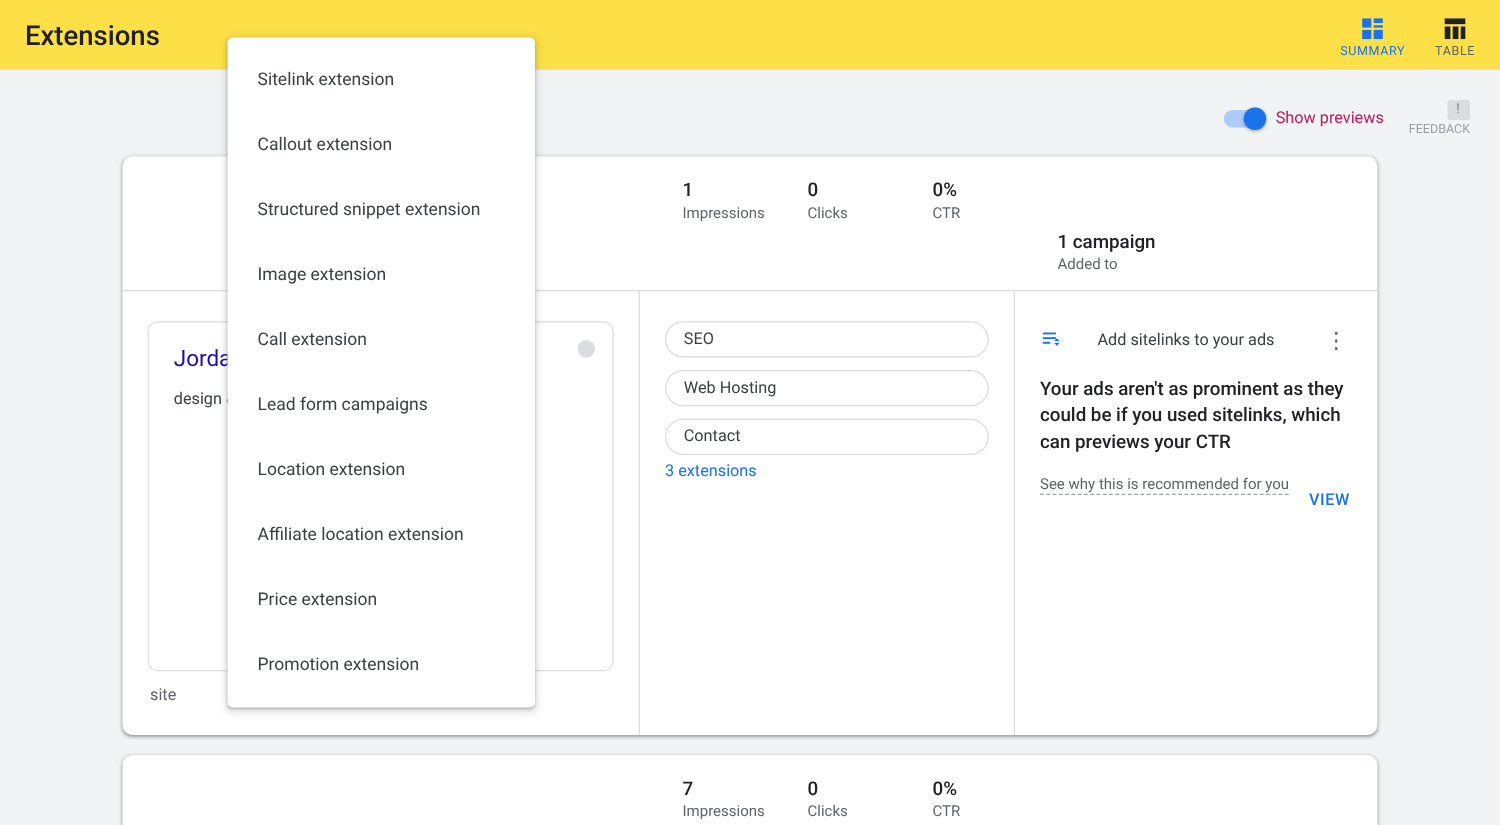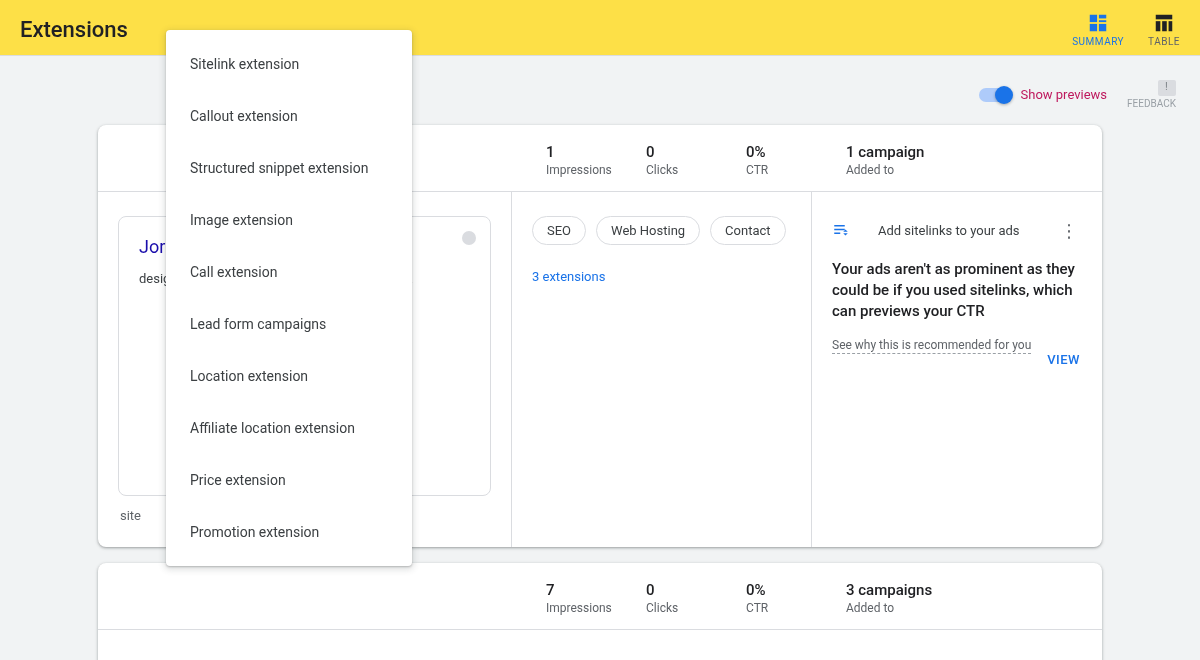--- a/index.html
+++ b/index.html
@@ -76,21 +76,21 @@
   .stats-row {
     display: flex;
     padding: 18px 28px 14px 28px;
     border-bottom: 1px solid #dadce0;
     gap: 0;
   }
   .stats-spacer { width: 420px; }
   .stat { width: 100px; }
   .stat-val { font-size: 15px; font-weight: 500; color: #202124; }
   .stat-lbl { font-size: 12px; color: #5f6368; margin-top: 2px; }
-  .stat-wide { width: 180px; }
+  .stat-wide { width: 180px; margin-top: 41px; }
 
   .card-body {
     display: flex;
     min-height: 330px;
   }
   .col {
     border-right: 1px solid #dadce0;
     padding: 24px 20px;
   }
   .col:last-child { border-right: none; }
@@ -107,21 +107,21 @@
   }
   .info-dot {
     position:absolute; top:14px; right:14px; width:14px; height:14px; border-radius:50%; background:#dadce0;
   }
   .ad-head { font-size: 18px; color: #1a0dab; line-height: 1.35; margin-bottom: 10px; }
   .ad-desc { font-size: 13px; color: #3c4043; line-height: 1.5; }
   .preview-caption {
     font-size: 13px; color: #5f6368; margin-top: 12px; margin-left: 2px;
   }
 
-  .chip-row { display:flex; gap:10px; flex-wrap:wrap; margin-bottom: 24px; }
+  .chip-row { display:flex; gap:10px; flex-wrap:wrap; margin-bottom: 6px; flex-direction: column; }
   .chip {
     border: 1px solid #dadce0; border-radius: 16px; padding: 6px 14px;
     font-size: 13px; color: #3c4043; cursor: pointer; background:#fff;
   }
   .ext-link { color:#1a73e8; font-size:13px; cursor:pointer; }
 
   .rec-head { display:flex; align-items:center; justify-content:space-between; }
   .rec-title-row { display:flex; align-items:center; gap:28px; }
   .rec-icon {
     width:18px; height:18px; color:#1a73e8;
@@ -133,21 +133,21 @@
   }
   .rec-why { font-size:12px; color:#5f6368; margin-top:16px; border-bottom: 1px dashed #9aa0a6; display:inline-block; padding-bottom:1px; cursor:pointer; }
   .view-link {
     position:absolute; right: 22px; top: 160px; color:#1a73e8;
     font-size: 13px; font-weight:500; letter-spacing:0.5px; cursor:pointer;
   }
 
   
   .menu {
     position: absolute;
-    left: 166px;
+    left: 182px;
     top: 30px;
     width: 246px;
     background: #fff;
     box-shadow: 0 2px 6px 2px rgba(60,64,67,0.15), 0 1px 2px rgba(60,64,67,0.3);
     border-radius: 4px;
     padding: 8px 0;
     z-index: 50;
   }
   .menu-item {
     padding: 18px 24px;

